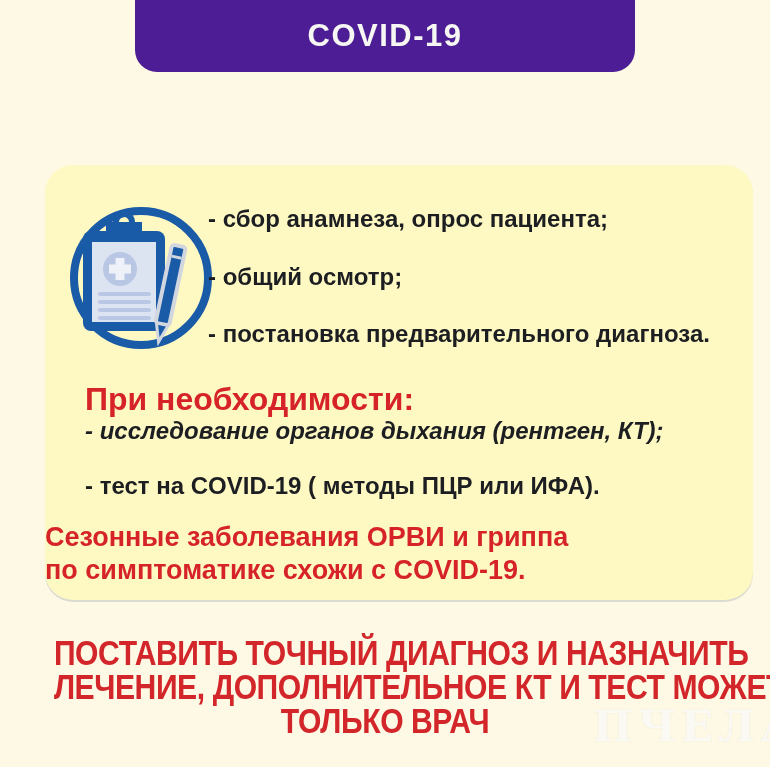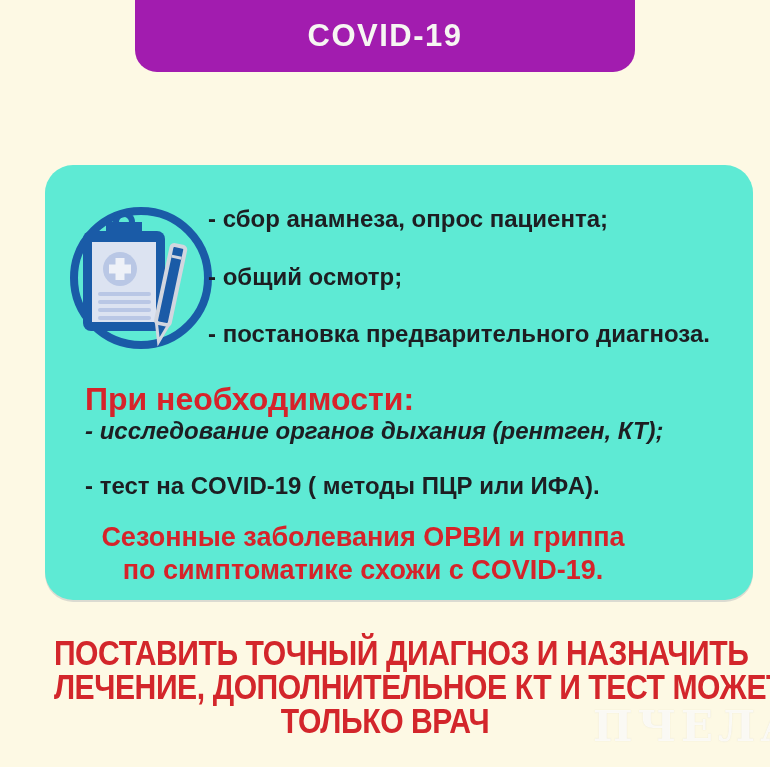--- a/index.html
+++ b/index.html
@@ -10,21 +10,21 @@
     width: 770px;
     height: 767px;
     background: #fdf9e4;
     overflow: hidden;
   }
   
   .header-bar {
     position: absolute;
     left: 135px; top: 0;
     width: 500px; height: 72px;
-    background: #a21caf;
+    background: #4c1d95;
     border-radius: 0 0 22px 22px;
     display: flex; align-items: center; justify-content: center;
   }
   .header-bar .title {
     color: #f6f6f2;
     font-size: 31px;
     font-weight: bold;
     letter-spacing: 1.5px;
   }
   
@@ -35,21 +35,21 @@
     text-align: center;
     color: #1d60aa;
     font-size: 29px;
     font-weight: bold;
   }
   
   .card {
     position: absolute;
     left: 45px; top: 165px;
     width: 708px; height: 435px;
-    background: #5eead4;
+    background: #fef9c3;
     border-radius: 28px;
     box-shadow: 0 2px 0 rgba(120,130,150,0.25);
   }
   .icon-wrap {
     position: absolute;
     left: 13px; top: 28px;
     width: 172px; height: 160px;
   }
   .bullet {
     position: absolute;
@@ -76,21 +76,21 @@
     color: #1d1e22;
     font-size: 24px;
     font-weight: 600;
     white-space: nowrap;
   }
   .if-item.i0 { top: 252px; font-style: italic; }
   .if-item.i1 { top: 307px; }
   .note {
     position: absolute;
     left: 0; width: 636px;
-    text-align: center;
+    text-align: left;
     color: #d6232a;
     font-size: 27px;
     font-weight: bold;
     white-space: nowrap;
   }
   .note.n0 { top: 357px; }
   .note.n1 { top: 390px; }
   
   .footer-warning {
     position: absolute;

